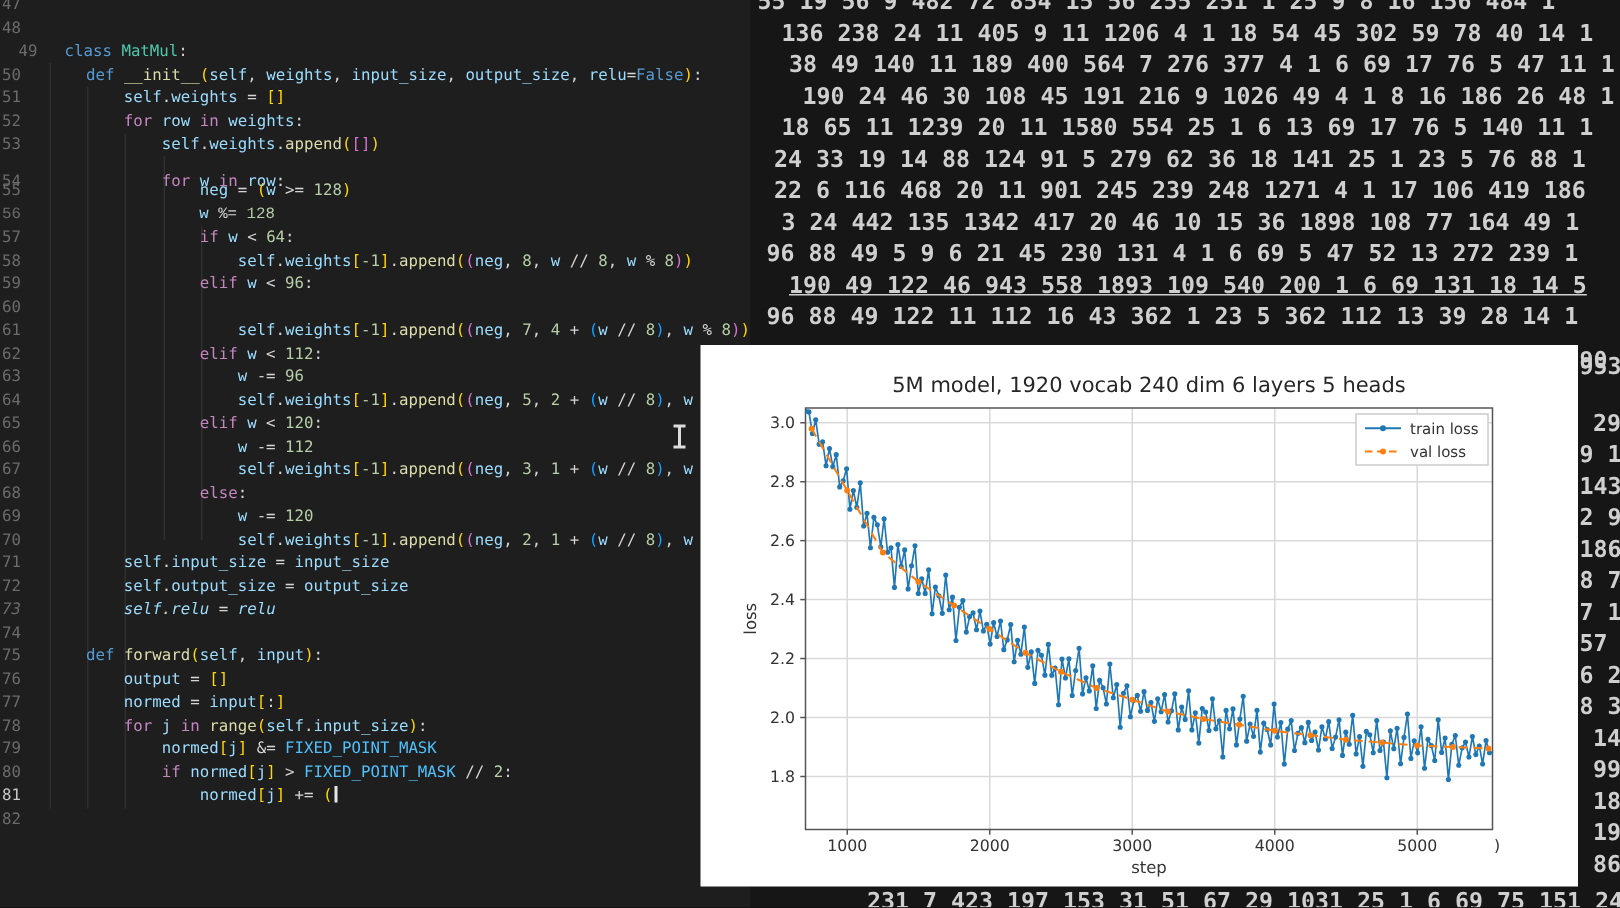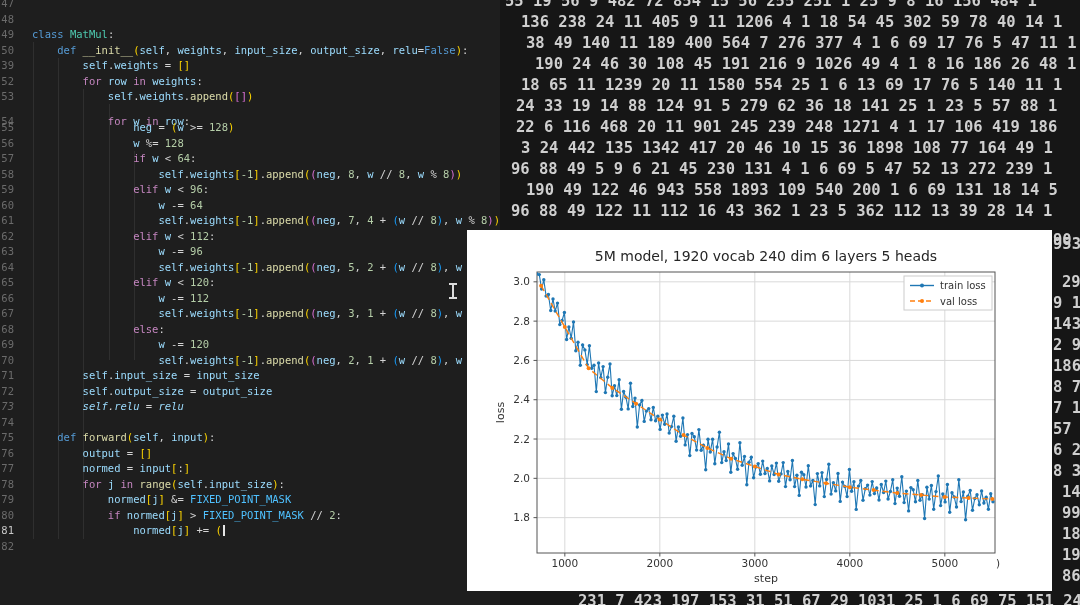--- a/index.html
+++ b/index.html
@@ -34,32 +34,32 @@
 
 <div id="screen">
   <div id="editor">
       <div class="indent-guide" style="left: 33px; top: 42px; height: 497px;"></div>
       <div class="indent-guide" style="left: 58px; top: 58px; height: 481px;"></div>
       <div class="indent-guide" style="left: 83px; top: 89px; height: 450px;"></div>
       <div class="indent-guide" style="left: 109px; top: 104px; height: 256px;"></div>
       <div class="indent-guide" style="left: 134px; top: 151px; height: 209px;"></div>
       <div class="code-line" style="top: -4px;"><div class="gutter-num">47</div><div class="code-text"></div></div>
       <div class="code-line" style="top: 11.5px;"><div class="gutter-num">48</div><div class="code-text"></div></div>
-      <div class="code-line" style="top: 27px;"><div class="gutter-num">49</div><div class="code-text"><span class="tok-kw">class </span><span class="tok-cls">MatMul</span><span class="tok-op">:</span></div></div>
+      <div class="code-line" style="top: 27px; margin-left: 11px;"><div class="gutter-num">49</div><div class="code-text"><span class="tok-kw">class </span><span class="tok-cls">MatMul</span><span class="tok-op">:</span></div></div>
       <div class="code-line" style="top: 42.5px;"><div class="gutter-num">50</div><div class="code-text"><span class="tok-ind">    </span><span class="tok-kw">def </span><span class="tok-fn">__init__</span><span class="tok-p1">(</span><span class="tok-var">self</span><span class="tok-op">, </span><span class="tok-var">weights</span><span class="tok-op">, </span><span class="tok-var">input_size</span><span class="tok-op">, </span><span class="tok-var">output_size</span><span class="tok-op">, </span><span class="tok-var">relu</span><span class="tok-op">=</span><span class="tok-kw">False</span><span class="tok-p1">)</span><span class="tok-op">:</span></div></div>
-      <div class="code-line" style="top: 58px;"><div class="gutter-num">39</div><div class="code-text"><span class="tok-ind">        </span><span class="tok-var">self</span><span class="tok-op">.</span><span class="tok-var">weights</span><span class="tok-op"> = </span><span class="tok-p1">[]</span></div></div>
+      <div class="code-line" style="top: 58px;"><div class="gutter-num">51</div><div class="code-text"><span class="tok-ind">        </span><span class="tok-var">self</span><span class="tok-op">.</span><span class="tok-var">weights</span><span class="tok-op"> = </span><span class="tok-p1">[]</span></div></div>
       <div class="code-line" style="top: 73.5px;"><div class="gutter-num">52</div><div class="code-text"><span class="tok-ind">        </span><span class="tok-ctrl">for </span><span class="tok-var">row</span><span class="tok-ctrl"> in </span><span class="tok-var">weights</span><span class="tok-op">:</span></div></div>
       <div class="code-line" style="top: 89px;"><div class="gutter-num">53</div><div class="code-text"><span class="tok-ind">            </span><span class="tok-var">self</span><span class="tok-op">.</span><span class="tok-var">weights</span><span class="tok-op">.</span><span class="tok-fn">append</span><span class="tok-p1">(</span><span class="tok-p2">[]</span><span class="tok-p1">)</span></div></div>
       <div class="code-line" style="top: 114px;"><div class="gutter-num">54</div><div class="code-text"><span class="tok-ind">            </span><span class="tok-ctrl">for </span><span class="tok-var">w</span><span class="tok-ctrl"> in </span><span class="tok-var">row</span><span class="tok-op">:</span></div></div>
       <div class="code-line" style="top: 120px;"><div class="gutter-num">55</div><div class="code-text"><span class="tok-ind">                </span><span class="tok-var">neg</span><span class="tok-op"> = </span><span class="tok-p1">(</span><span class="tok-var">w</span><span class="tok-op"> &gt;= </span><span class="tok-num">128</span><span class="tok-p1">)</span></div></div>
-      <div class="code-line" style="top: 135.5px;"><div class="gutter-num">56</div><div class="code-text"><span class="tok-ind">                </span><span class="tok-var">w</span><span class="tok-op"> %= </span><span class="tok-num">128</span></div></div>
+      <div class="code-line" style="top: 135.5px; font-family: Liberation Mono, monospace;"><div class="gutter-num">56</div><div class="code-text"><span class="tok-ind">                </span><span class="tok-var">w</span><span class="tok-op"> %= </span><span class="tok-num">128</span></div></div>
       <div class="code-line" style="top: 151px;"><div class="gutter-num">57</div><div class="code-text"><span class="tok-ind">                </span><span class="tok-ctrl">if </span><span class="tok-var">w</span><span class="tok-op"> &lt; </span><span class="tok-num">64</span><span class="tok-op">:</span></div></div>
       <div class="code-line" style="top: 166.5px;"><div class="gutter-num">58</div><div class="code-text"><span class="tok-ind">                    </span><span class="tok-var">self</span><span class="tok-op">.</span><span class="tok-var">weights</span><span class="tok-p1">[</span><span class="tok-num">-1</span><span class="tok-p1">]</span><span class="tok-op">.</span><span class="tok-fn">append</span><span class="tok-p1">(</span><span class="tok-p2">(</span><span class="tok-var">neg</span><span class="tok-op">, </span><span class="tok-num">8</span><span class="tok-op">, </span><span class="tok-var">w</span><span class="tok-op"> // </span><span class="tok-num">8</span><span class="tok-op">, </span><span class="tok-var">w</span><span class="tok-op"> % </span><span class="tok-num">8</span><span class="tok-p2">)</span><span class="tok-p1">)</span></div></div>
       <div class="code-line" style="top: 182px;"><div class="gutter-num">59</div><div class="code-text"><span class="tok-ind">                </span><span class="tok-ctrl">elif </span><span class="tok-var">w</span><span class="tok-op"> &lt; </span><span class="tok-num">96</span><span class="tok-op">:</span></div></div>
-      <div class="code-line" style="top: 197.5px;"><div class="gutter-num">60</div><div class="code-text"><span class="tok-ind">                    </span><span class="tok-var">w</span><span class="tok-op"> -= </span><span class="tok-num">64</span></div></div>
+      <div class="code-line" style="top: 197.5px;"><div class="gutter-num">60</div></div>
       <div class="code-line" style="top: 213px;"><div class="gutter-num">61</div><div class="code-text"><span class="tok-ind">                    </span><span class="tok-var">self</span><span class="tok-op">.</span><span class="tok-var">weights</span><span class="tok-p1">[</span><span class="tok-num">-1</span><span class="tok-p1">]</span><span class="tok-op">.</span><span class="tok-fn">append</span><span class="tok-p1">(</span><span class="tok-p2">(</span><span class="tok-var">neg</span><span class="tok-op">, </span><span class="tok-num">7</span><span class="tok-op">, </span><span class="tok-num">4</span><span class="tok-op"> + </span><span class="tok-p3">(</span><span class="tok-var">w</span><span class="tok-op"> // </span><span class="tok-num">8</span><span class="tok-p3">)</span><span class="tok-op">, </span><span class="tok-var">w</span><span class="tok-op"> % </span><span class="tok-num">8</span><span class="tok-p2">)</span><span class="tok-p1">)</span></div></div>
       <div class="code-line" style="top: 228.5px;"><div class="gutter-num">62</div><div class="code-text"><span class="tok-ind">                </span><span class="tok-ctrl">elif </span><span class="tok-var">w</span><span class="tok-op"> &lt; </span><span class="tok-num">112</span><span class="tok-op">:</span></div></div>
       <div class="code-line" style="top: 244px;"><div class="gutter-num">63</div><div class="code-text"><span class="tok-ind">                    </span><span class="tok-var">w</span><span class="tok-op"> -= </span><span class="tok-num">96</span></div></div>
       <div class="code-line" style="top: 259.5px;"><div class="gutter-num">64</div><div class="code-text"><span class="tok-ind">                    </span><span class="tok-var">self</span><span class="tok-op">.</span><span class="tok-var">weights</span><span class="tok-p1">[</span><span class="tok-num">-1</span><span class="tok-p1">]</span><span class="tok-op">.</span><span class="tok-fn">append</span><span class="tok-p1">(</span><span class="tok-p2">(</span><span class="tok-var">neg</span><span class="tok-op">, </span><span class="tok-num">5</span><span class="tok-op">, </span><span class="tok-num">2</span><span class="tok-op"> + </span><span class="tok-p3">(</span><span class="tok-var">w</span><span class="tok-op"> // </span><span class="tok-num">8</span><span class="tok-p3">)</span><span class="tok-op">, </span><span class="tok-var">w</span><span class="tok-op"> % </span><span class="tok-num">8</span><span class="tok-p2">)</span><span class="tok-p1">)</span></div></div>
       <div class="code-line" style="top: 275px;"><div class="gutter-num">65</div><div class="code-text"><span class="tok-ind">                </span><span class="tok-ctrl">elif </span><span class="tok-var">w</span><span class="tok-op"> &lt; </span><span class="tok-num">120</span><span class="tok-op">:</span></div></div>
       <div class="code-line" style="top: 290.5px;"><div class="gutter-num">66</div><div class="code-text"><span class="tok-ind">                    </span><span class="tok-var">w</span><span class="tok-op"> -= </span><span class="tok-num">112</span></div></div>
       <div class="code-line" style="top: 306px;"><div class="gutter-num">67</div><div class="code-text"><span class="tok-ind">                    </span><span class="tok-var">self</span><span class="tok-op">.</span><span class="tok-var">weights</span><span class="tok-p1">[</span><span class="tok-num">-1</span><span class="tok-p1">]</span><span class="tok-op">.</span><span class="tok-fn">append</span><span class="tok-p1">(</span><span class="tok-p2">(</span><span class="tok-var">neg</span><span class="tok-op">, </span><span class="tok-num">3</span><span class="tok-op">, </span><span class="tok-num">1</span><span class="tok-op"> + </span><span class="tok-p3">(</span><span class="tok-var">w</span><span class="tok-op"> // </span><span class="tok-num">8</span><span class="tok-p3">)</span><span class="tok-op">, </span><span class="tok-var">w</span><span class="tok-op"> % </span><span class="tok-num">8</span><span class="tok-p2">)</span><span class="tok-p1">)</span></div></div>
       <div class="code-line" style="top: 321.5px;"><div class="gutter-num">68</div><div class="code-text"><span class="tok-ind">                </span><span class="tok-ctrl">else</span><span class="tok-op">:</span></div></div>
       <div class="code-line" style="top: 337px;"><div class="gutter-num">69</div><div class="code-text"><span class="tok-ind">                    </span><span class="tok-var">w</span><span class="tok-op"> -= </span><span class="tok-num">120</span></div></div>
       <div class="code-line" style="top: 352.5px;"><div class="gutter-num">70</div><div class="code-text"><span class="tok-ind">                    </span><span class="tok-var">self</span><span class="tok-op">.</span><span class="tok-var">weights</span><span class="tok-p1">[</span><span class="tok-num">-1</span><span class="tok-p1">]</span><span class="tok-op">.</span><span class="tok-fn">append</span><span class="tok-p1">(</span><span class="tok-p2">(</span><span class="tok-var">neg</span><span class="tok-op">, </span><span class="tok-num">2</span><span class="tok-op">, </span><span class="tok-num">1</span><span class="tok-op"> + </span><span class="tok-p3">(</span><span class="tok-var">w</span><span class="tok-op"> // </span><span class="tok-num">8</span><span class="tok-p3">)</span><span class="tok-op">, </span><span class="tok-var">w</span><span class="tok-op"> % </span><span class="tok-num">8</span><span class="tok-p2">)</span><span class="tok-p1">)</span></div></div>
@@ -75,25 +75,25 @@
       <div class="code-line" style="top: 507.5px;"><div class="gutter-num">80</div><div class="code-text"><span class="tok-ind">            </span><span class="tok-ctrl">if </span><span class="tok-var">normed</span><span class="tok-p1">[</span><span class="tok-var">j</span><span class="tok-p1">]</span><span class="tok-op"> &gt; </span><span class="tok-const">FIXED_POINT_MASK</span><span class="tok-op"> // </span><span class="tok-num">2</span><span class="tok-op">:</span></div></div>
       <div class="code-line" style="top: 523px;"><div class="gutter-num active">81</div><div class="code-text"><span class="tok-ind">                </span><span class="tok-var">normed</span><span class="tok-p1">[</span><span class="tok-var">j</span><span class="tok-p1">]</span><span class="tok-op"> += </span><span class="tok-p1">(</span><span class="caret"></span></div></div>
       <div class="code-line" style="top: 538.5px;"><div class="gutter-num">82</div><div class="code-text"></div></div>
     </div>
   <div id="terminal">
       <div class="trow" style="left: 5px; top: -9px;">55 19 56 9 482 72 854 15 56 255 251 1 25 9 8 16 156 484 1</div>
       <div class="trow" style="left: 21px; top: 12px;">136 238 24 11 405 9 11 1206 4 1 18 54 45 302 59 78 40 14 1</div>
       <div class="trow" style="left: 26px; top: 33px;">38 49 140 11 189 400 564 7 276 377 4 1 6 69 17 76 5 47 11 1</div>
       <div class="trow" style="left: 35px; top: 54px;">190 24 46 30 108 45 191 216 9 1026 49 4 1 8 16 186 26 48 1</div>
       <div class="trow" style="left: 21px; top: 75px;">18 65 11 1239 20 11 1580 554 25 1 6 13 69 17 76 5 140 11 1</div>
-      <div class="trow" style="left: 16px; top: 96px;">24 33 19 14 88 124 91 5 279 62 36 18 141 25 1 23 5 57 88 1</div>
+      <div class="trow" style="left: 16px; top: 96px;">24 33 19 14 88 124 91 5 279 62 36 18 141 25 1 23 5 76 88 1</div>
       <div class="trow" style="left: 16px; top: 117px;">22 6 116 468 20 11 901 245 239 248 1271 4 1 17 106 419 186</div>
       <div class="trow" style="left: 21px; top: 138px;">3 24 442 135 1342 417 20 46 10 15 36 1898 108 77 164 49 1</div>
       <div class="trow" style="left: 11px; top: 159px;">96 88 49 5 9 6 21 45 230 131 4 1 6 69 5 47 52 13 272 239 1</div>
-      <div class="trow" style="left: 26px; top: 180px;">190 49 122 46 943 558 1893 109 540 200 1 6 69 131 18 14 5</div>
+      <div class="trow" style="left: 26px; top: 180px; text-decoration: underline;">190 49 122 46 943 558 1893 109 540 200 1 6 69 131 18 14 5</div>
       <div class="trow" style="left: 11px; top: 201px;">96 88 49 122 11 112 16 43 362 1 23 5 362 112 13 39 28 14 1</div>
       <div class="trow" style="left: 553px; top: 230px;">90 1</div>
       <div class="trow" style="left: 553px; top: 234px;">953</div>
       <div class="trow" style="left: 562px; top: 272px;">299</div>
       <div class="trow" style="left: 553px; top: 293px;">9 14</div>
       <div class="trow" style="left: 553px; top: 314px;">143</div>
       <div class="trow" style="left: 553px; top: 335px;">2 96</div>
       <div class="trow" style="left: 553px; top: 356px;">186</div>
       <div class="trow" style="left: 553px; top: 377px;">8 72</div>
       <div class="trow" style="left: 553px; top: 398px;">7 14</div>

